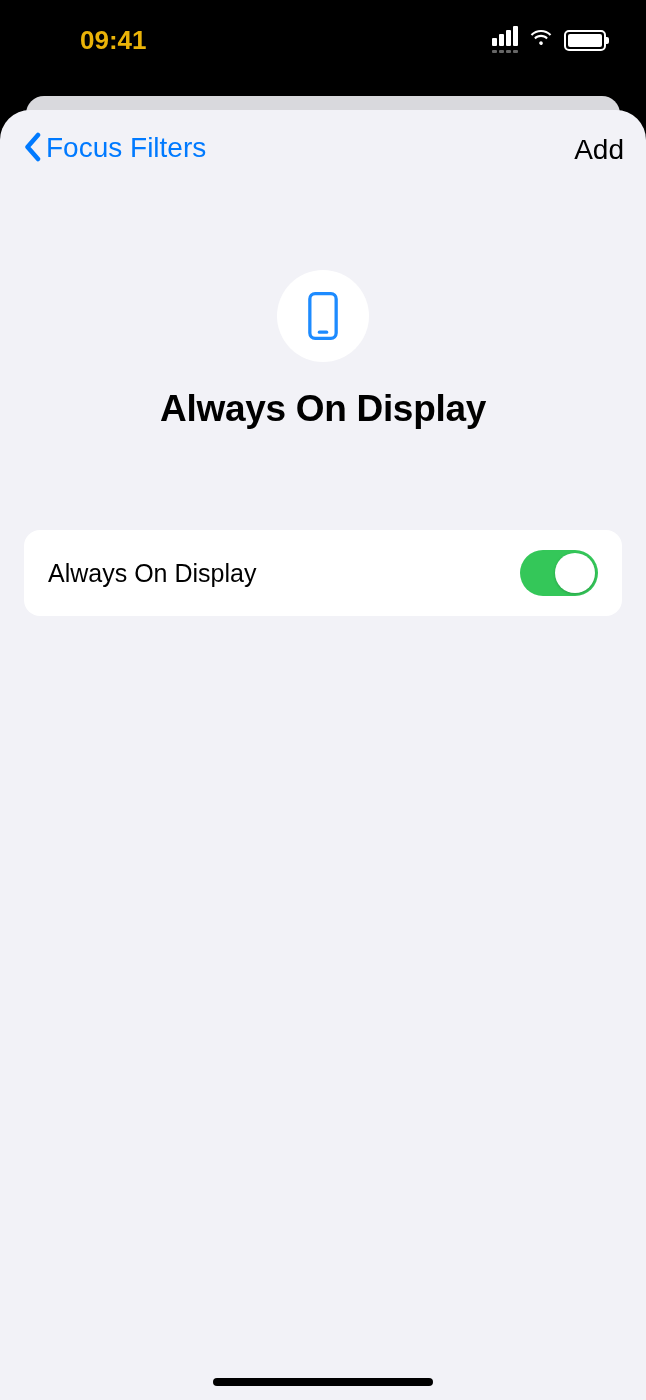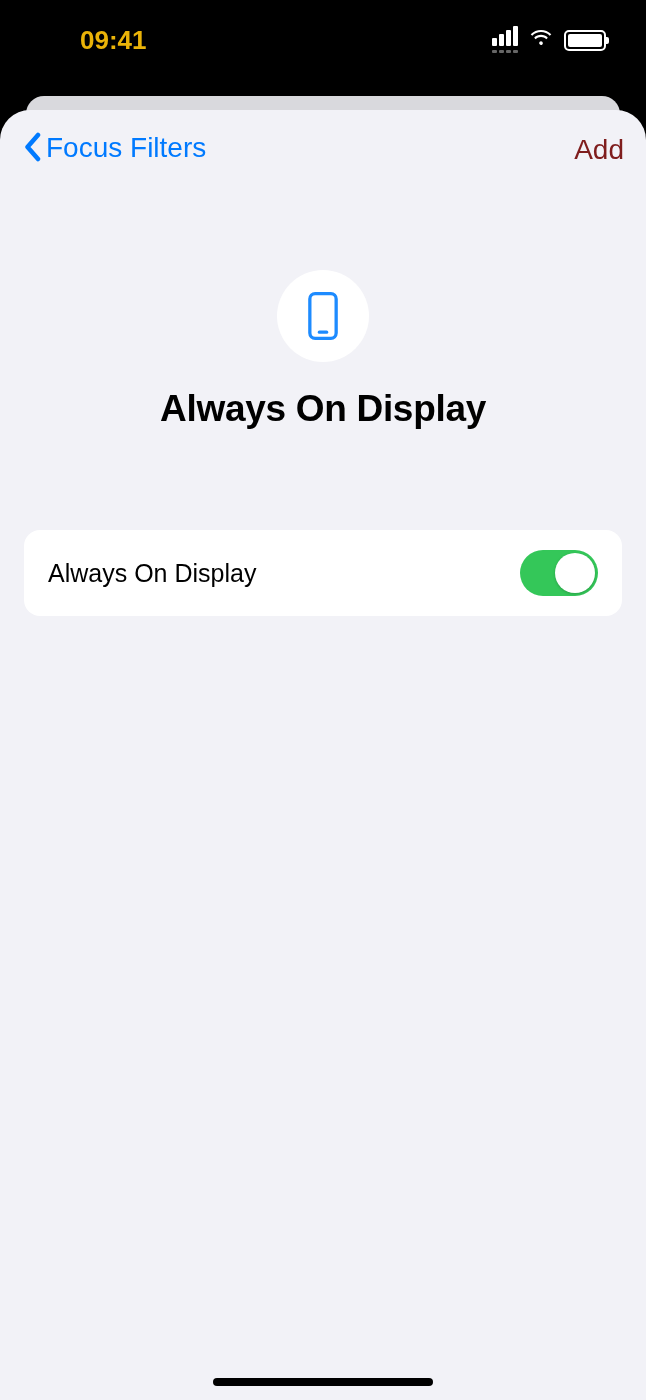--- a/index.html
+++ b/index.html
@@ -117,21 +117,21 @@
       color: #007aff;
       font-size: 28px;
       gap: 4px;
       cursor: pointer;
     }
     .chevron-left svg {
       width: 20px;
       height: 30px;
     }
     .nav-action {
-      color: #7f1d1d;
+      color: #000000;
       font-size: 28px;
       cursor: pointer;
     }
     .hero {
       margin-top: 80px;
       display: flex;
       flex-direction: column;
       align-items: center;
     }
     .hero-icon {

